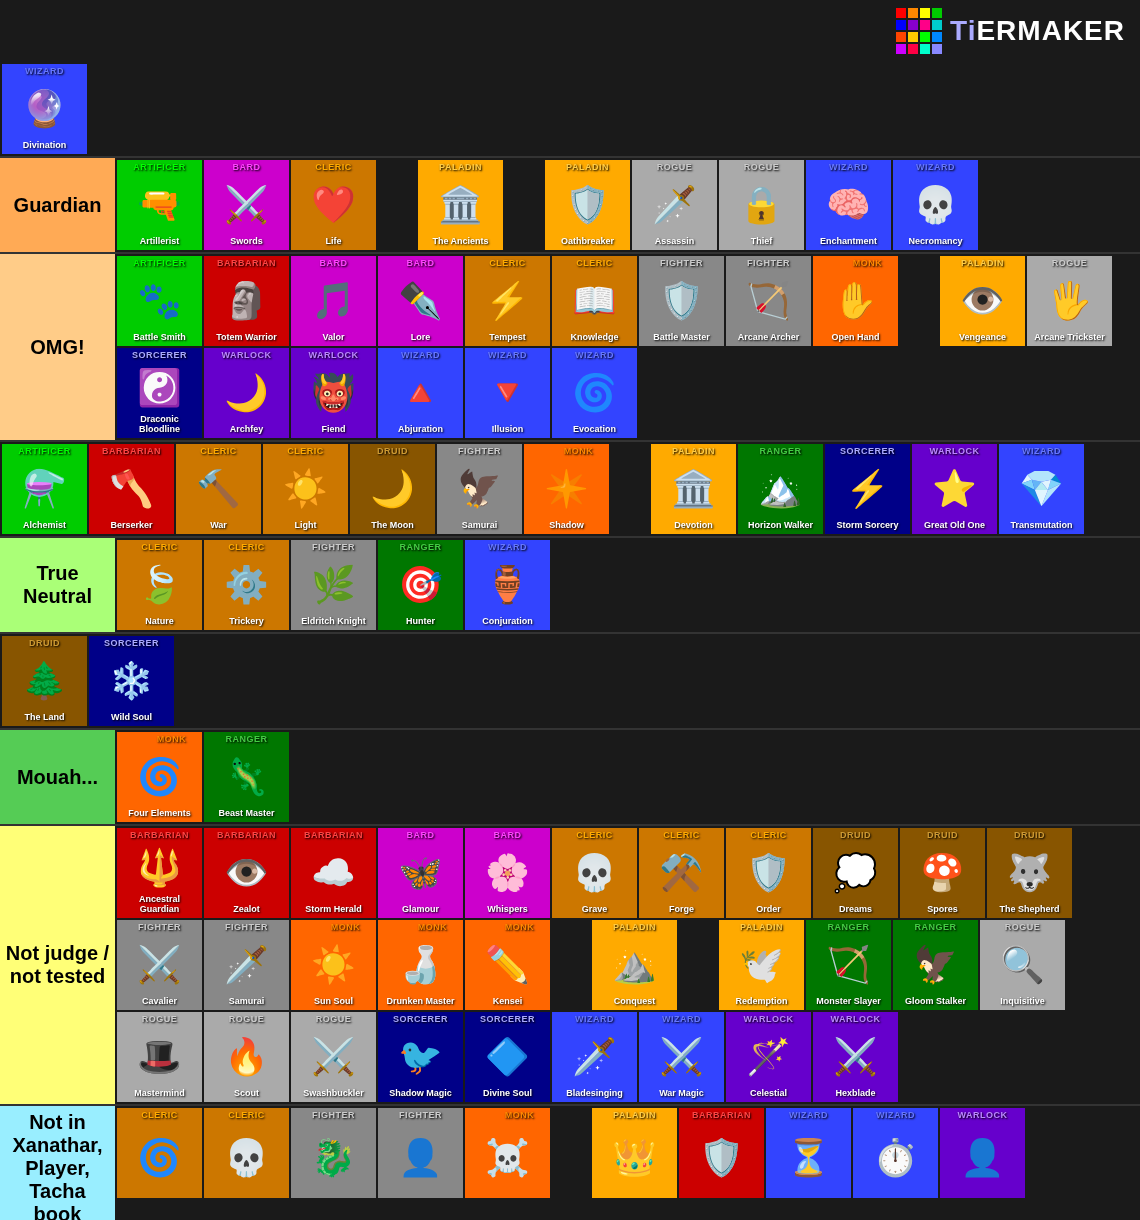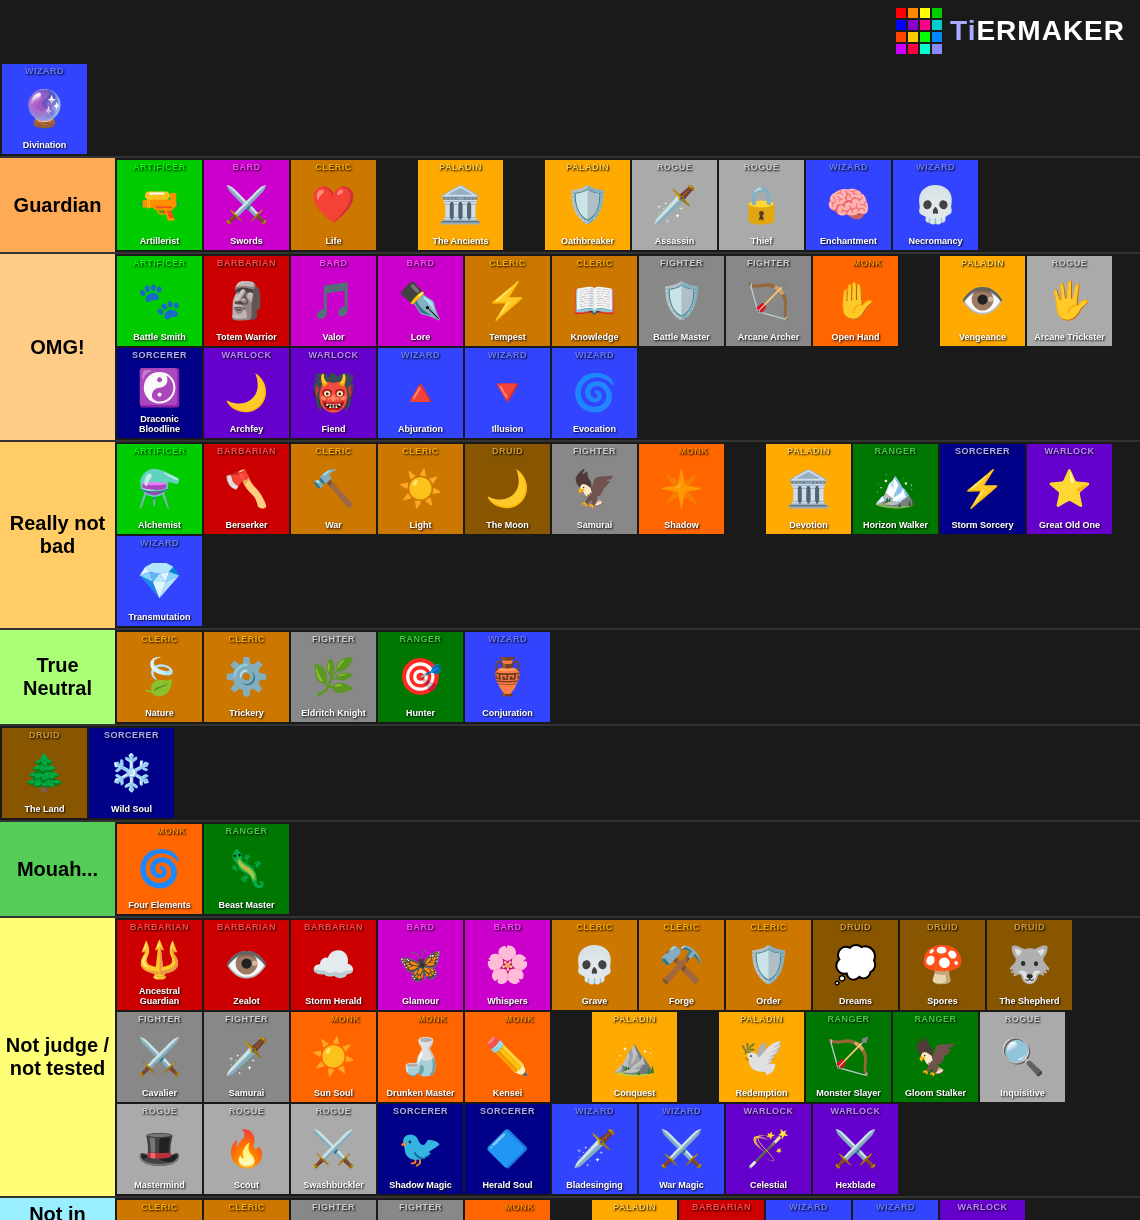--- a/index.html
+++ b/index.html
@@ -305,21 +305,20 @@
           <div class="item-subclass">Illusion</div>
         </div>
         <div class="item bg-wizard">
           <div class="item-class item-class-colored-wizard">WIZARD</div>
           <div class="item-icon">🌀</div>
           <div class="item-subclass">Evocation</div>
         </div>
       </div>
     </div>
     <div class="tier-row">
-      <div class="tier-label" style="background-color: rgb(255, 204, 102);">Really not bad</div>
       <div class="tier-items">
         <div class="item bg-artificer">
           <div class="item-class item-class-colored-artificer">ARTIFICER</div>
           <div class="item-icon">⚗️</div>
           <div class="item-subclass">Alchemist</div>
         </div>
         <div class="item bg-barbarian">
           <div class="item-class item-class-colored-barbarian">BARBARIAN</div>
           <div class="item-icon">🪓</div>
           <div class="item-subclass">Berserker</div>
@@ -559,21 +558,21 @@
           <div class="item-subclass">Swashbuckler</div>
         </div>
         <div class="item bg-sorcerer">
           <div class="item-class item-class-colored-sorcerer">SORCERER</div>
           <div class="item-icon">🐦</div>
           <div class="item-subclass">Shadow Magic</div>
         </div>
         <div class="item bg-sorcerer">
           <div class="item-class item-class-colored-sorcerer">SORCERER</div>
           <div class="item-icon">🔷</div>
-          <div class="item-subclass">Herald Soul</div>
+          <div class="item-subclass">Divine Soul</div>
         </div>
         <div class="item bg-wizard">
           <div class="item-class item-class-colored-wizard">WIZARD</div>
           <div class="item-icon">🗡️</div>
           <div class="item-subclass">Bladesinging</div>
         </div>
         <div class="item bg-wizard">
           <div class="item-class item-class-colored-wizard">WIZARD</div>
           <div class="item-icon">⚔️</div>
           <div class="item-subclass">War Magic</div>

